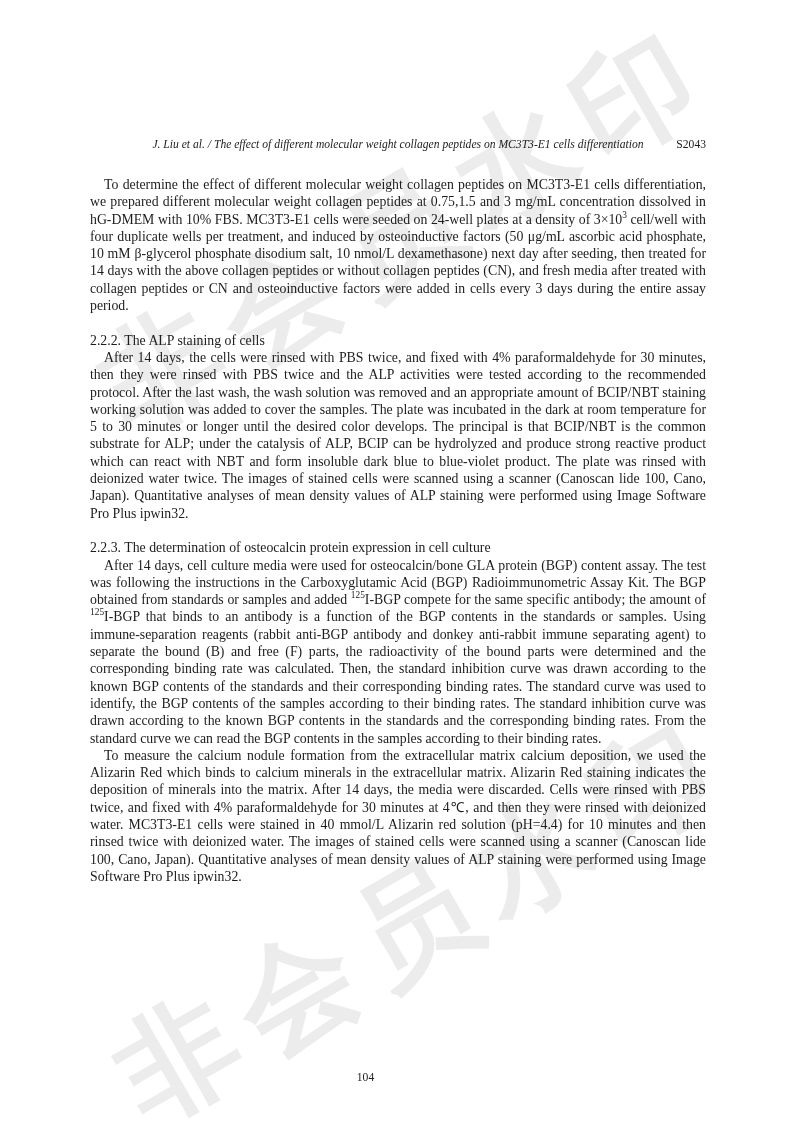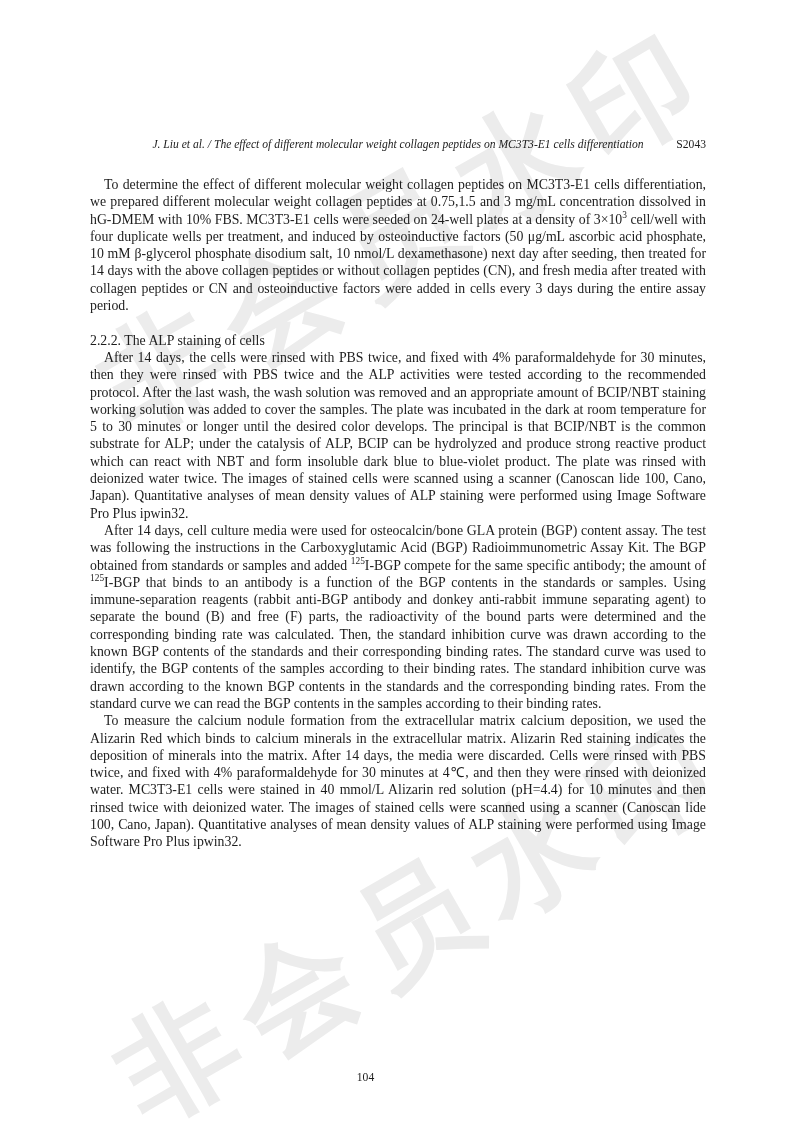--- a/index.html
+++ b/index.html
@@ -96,20 +96,21 @@
     </div>
 
     <div class="body-text">
 
 
       <p class="para indent">To determine the effect of different molecular weight collagen peptides on MC3T3-E1 cells differentiation, we prepared different molecular weight collagen peptides at 0.75,1.5 and 3 mg/mL concentration dissolved in hG-DMEM with 10% FBS. MC3T3-E1 cells were seeded on 24-well plates at a density of 3×10<sup>3</sup> cell/well with four duplicate wells per treatment, and induced by osteoinductive factors (50 μg/mL ascorbic acid phosphate, 10 mM β-glycerol phosphate disodium salt, 10 nmol/L dexamethasone) next day after seeding, then treated for 14 days with the above collagen peptides or without collagen peptides (CN), and fresh media after treated with collagen peptides or CN and osteoinductive factors were added in cells every 3 days during the entire assay period.</p>
 
       <h3 class="section-heading">2.2.2. The ALP staining of cells</h3>
       <p class="para indent">After 14 days, the cells were rinsed with PBS twice, and fixed with 4% paraformaldehyde for 30 minutes, then they were rinsed with PBS twice and the ALP activities were tested according to the recommended protocol. After the last wash, the wash solution was removed and an appropriate amount of BCIP/NBT staining working solution was added to cover the samples. The plate was incubated in the dark at room temperature for 5 to 30 minutes or longer until the desired color develops. The principal is that BCIP/NBT is the common substrate for ALP; under the catalysis of ALP, BCIP can be hydrolyzed and produce strong reactive product which can react with NBT and form insoluble dark blue to blue-violet product. The plate was rinsed with deionized water twice. The images of stained cells were scanned using a scanner (Canoscan lide 100, Cano, Japan). Quantitative analyses of mean density values of ALP staining were performed using Image Software Pro Plus ipwin32.</p>
 
+      <h3 class="section-heading">2.2.3. The determination of osteocalcin protein expression in cell culture</h3>
       <p class="para indent">After 14 days, cell culture media were used for osteocalcin/bone GLA protein (BGP) content assay. The test was following the instructions in the Carboxyglutamic Acid (BGP) Radioimmunometric Assay Kit. The BGP obtained from standards or samples and added <sup>125</sup>I-BGP compete for the same specific antibody; the amount of <sup>125</sup>I-BGP that binds to an antibody is a function of the BGP contents in the standards or samples. Using immune-separation reagents (rabbit anti-BGP antibody and donkey anti-rabbit immune separating agent) to separate the bound (B) and free (F) parts, the radioactivity of the bound parts were determined and the corresponding binding rate was calculated. Then, the standard inhibition curve was drawn according to the known BGP contents of the standards and their corresponding binding rates. The standard curve was used to identify, the BGP contents of the samples according to their binding rates. The standard inhibition curve was drawn according to the known BGP contents in the standards and the corresponding binding rates. From the standard curve we can read the BGP contents in the samples according to their binding rates.</p>
 
       <p class="para indent">To measure the calcium nodule formation from the extracellular matrix calcium deposition, we used the Alizarin Red which binds to calcium minerals in the extracellular matrix. Alizarin Red staining indicates the deposition of minerals into the matrix. After 14 days, the media were discarded. Cells were rinsed with PBS twice, and fixed with 4% paraformaldehyde for 30 minutes at 4℃, and then they were rinsed with deionized water. MC3T3-E1 cells were stained in 40 mmol/L Alizarin red solution (pH=4.4) for 10 minutes and then rinsed twice with deionized water. The images of stained cells were scanned using a scanner (Canoscan lide 100, Cano, Japan). Quantitative analyses of mean density values of ALP staining were performed using Image Software Pro Plus ipwin32.</p>
 
     </div>
 
   </div>
 
   <div class="footer">
     <span>104</span>

